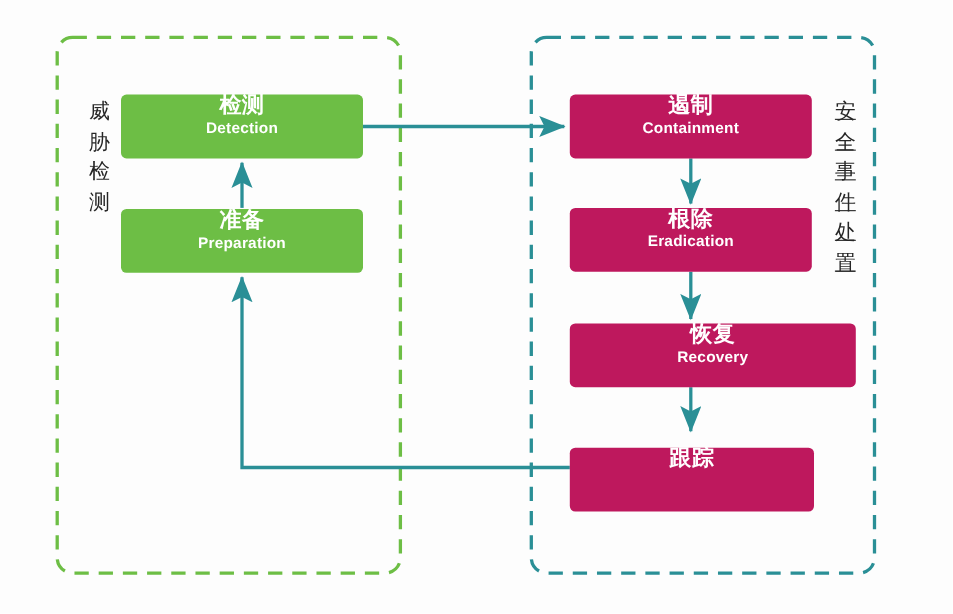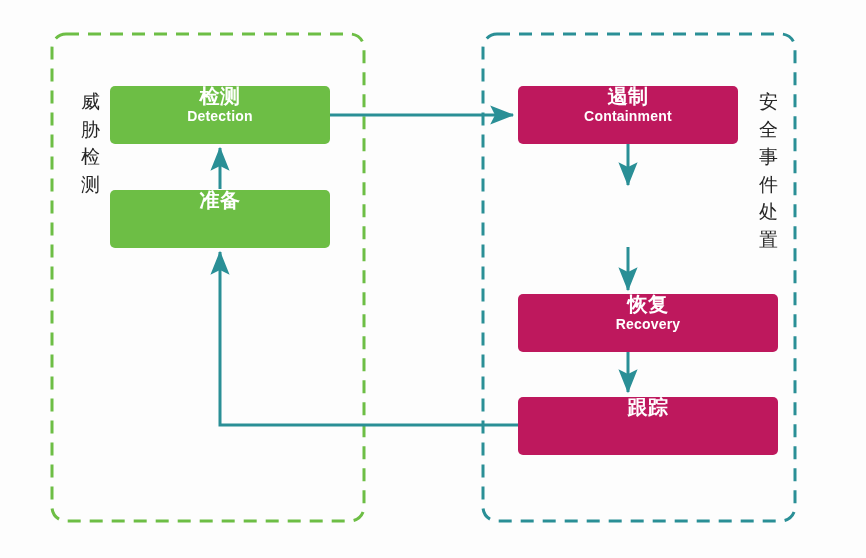--- a/index.html
+++ b/index.html
@@ -81,39 +81,44 @@
 
     <line x1="628" y1="247" x2="628" y2="290" stroke="#2A8F96" stroke-width="3" marker-end="url(#arrow-teal)"></line>
 
     <line x1="628" y1="352" x2="628" y2="392" stroke="#2A8F96" stroke-width="3" marker-end="url(#arrow-teal)"></line>
 
     <path d="M518,425 L220,425 L220,252" fill="none" stroke="#2A8F96" stroke-width="3" stroke-linejoin="miter" marker-end="url(#arrow-teal)"></path>
   </svg>
 
   <div class="group-label" style="left:70px; top:88px;">威胁检测</div>
 
-  <div class="group-label" style="left:748px; top:88px;">安全事件处置</div>
+  <div class="group-label" style="left:748px; top:88px;text-decoration:underline;">安全事件处置</div>
 
   <div class="node green" style="left:110px; top:86px; width:220px; height:58px;">
     <span class="cn">检测</span>
     <span class="en">Detection</span>
   </div>
 
   <div class="node green" style="left:110px; top:190px; width:220px; height:58px;">
     <span class="cn">准备</span>
+    <span class="en">Preparation</span>
   </div>
 
   <div class="node teal" style="left:518px; top:86px; width:220px; height:58px;">
     <span class="cn">遏制</span>
     <span class="en">Containment</span>
   </div>
 
+  <div class="node teal" style="left:518px; top:189px; width:220px; height:58px;">
+    <span class="cn">根除</span>
+    <span class="en">Eradication</span>
+  </div>
 
   <div class="node teal" style="left:518px; top:294px; width:260px; height:58px;">
     <span class="cn">恢复</span>
     <span class="en">Recovery</span>
   </div>
 
-  <div class="node teal" style="left:518px; top:397px; width:260px; height:58px;">
+  <div class="node teal" style="left:518px; top:407px; width:222px; height:58px;">
     <span class="cn">跟踪</span>
   </div>
 
 </div>
 
 </body></html>

